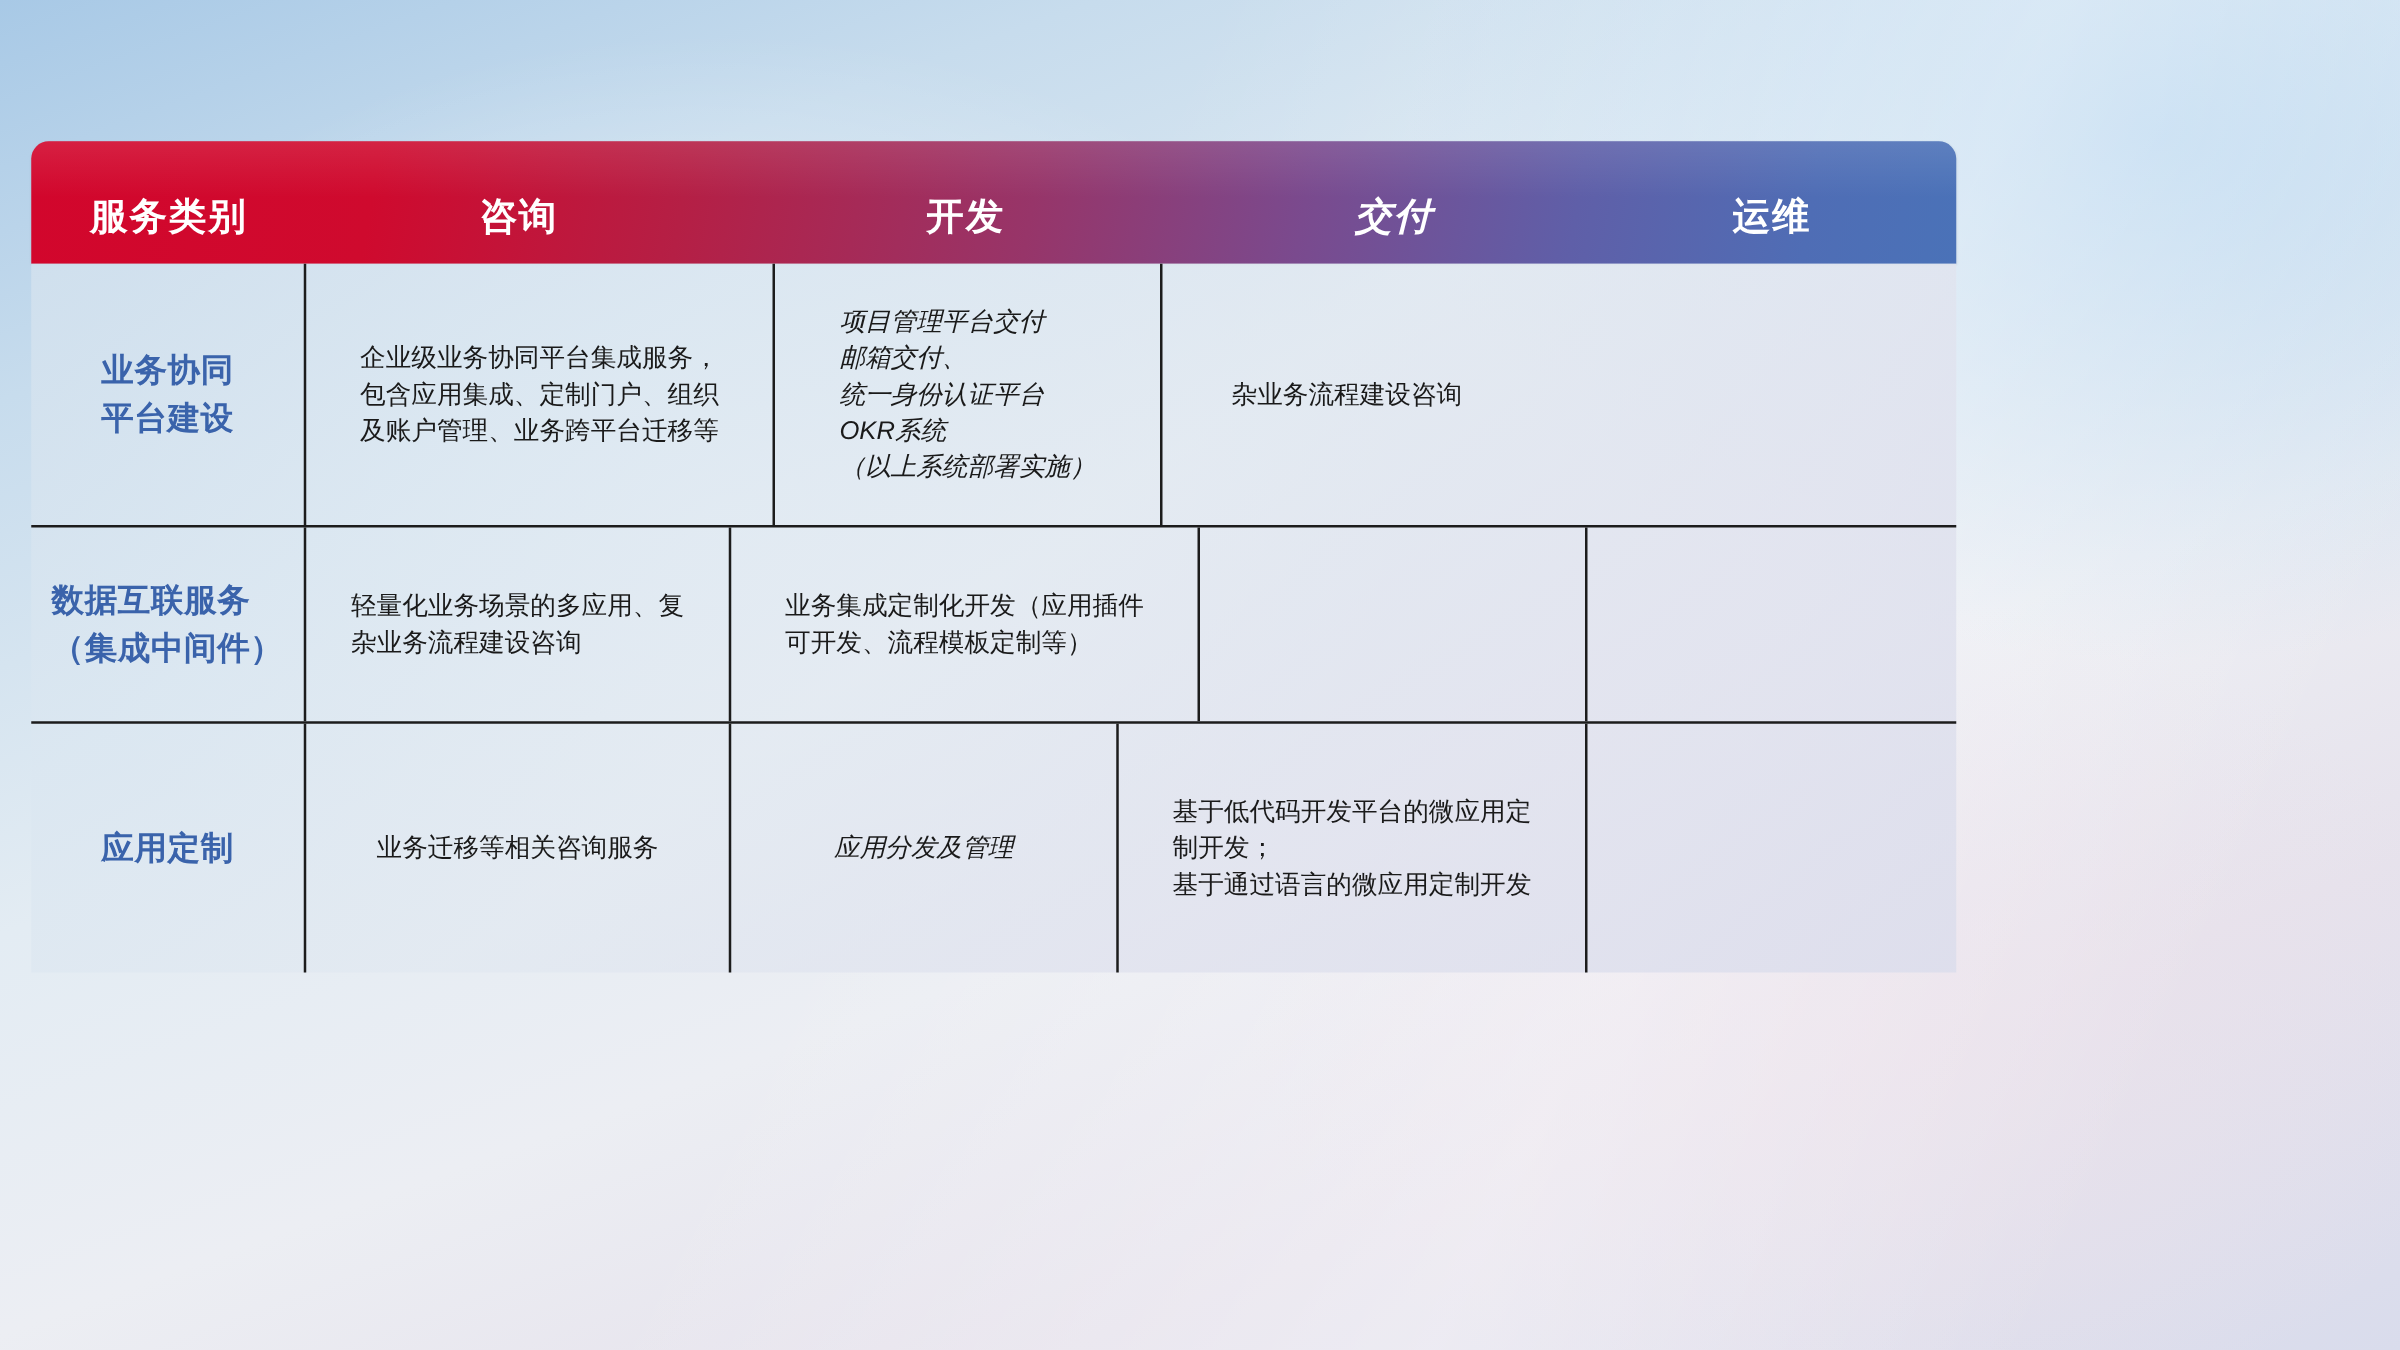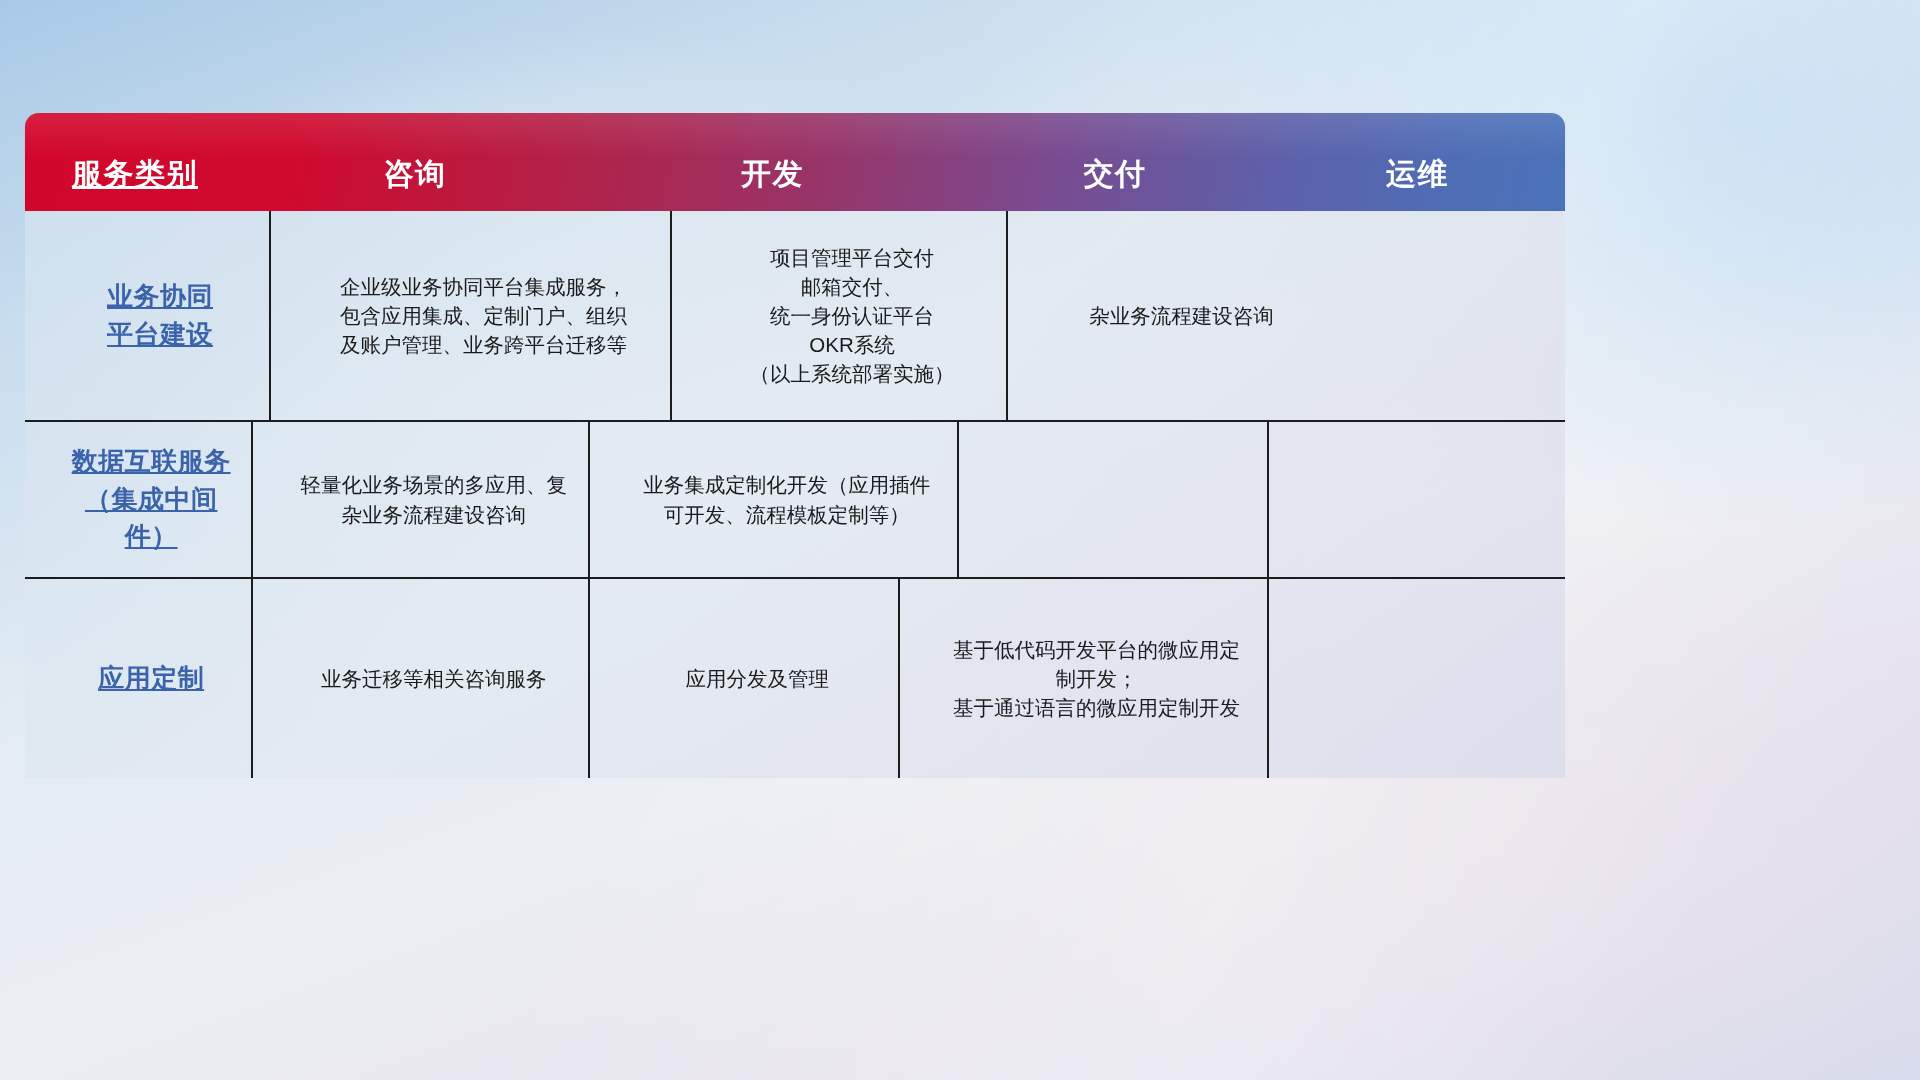--- a/index.html
+++ b/index.html
@@ -72,24 +72,24 @@
     font-size: 30px;
     font-weight: bold;
     text-align: center;
     letter-spacing: 1.5px;
     padding-bottom: 22px;
     z-index: 2;
     line-height: 1;
   }
 
   
-  .c0 { width: 220px; text-decoration: underline; }
+  .c0 { width: 220px; }
   .c1 { width: 340px; }
   .c2 { width: 375px; }
-  .c3 { width: 310px; }
+  .c3 { width: 310px; font-style: italic; }
   .c4 { width: 295px; }
 
   
   .tbody {
     position: relative;
     background: linear-gradient(145deg,
         rgba(210,225,238,0.88) 0%,
         rgba(219,231,241,0.85) 25%,
         rgba(226,233,241,0.82) 48%,
         rgba(224,226,238,0.82) 72%,
@@ -102,27 +102,26 @@
   }
   .tr:last-child { border-bottom: none; }
   .tr.r1 { height: 209px; }
   .tr.r2 { height: 155px; }
   .tr.r3 { height: 199px; }
 
   .td {
     display: flex;
     align-items: center;
     justify-content: center;
-    text-align: center;
+    text-align: left;
     box-sizing: border-box;
     padding: 0 14px;
     color: #1a1a1a;
     font-size: 20.5px;
     line-height: 1.42;
-    margin-left: 26px;
   }
   
   .td.rule { border-right: 2px solid #1c1c1c; }
   .td.norule { border-right: none; }
 
   .cat {
     color: #3a63ab;
     font-weight: bold;
     font-size: 26px;
     line-height: 1.45;

